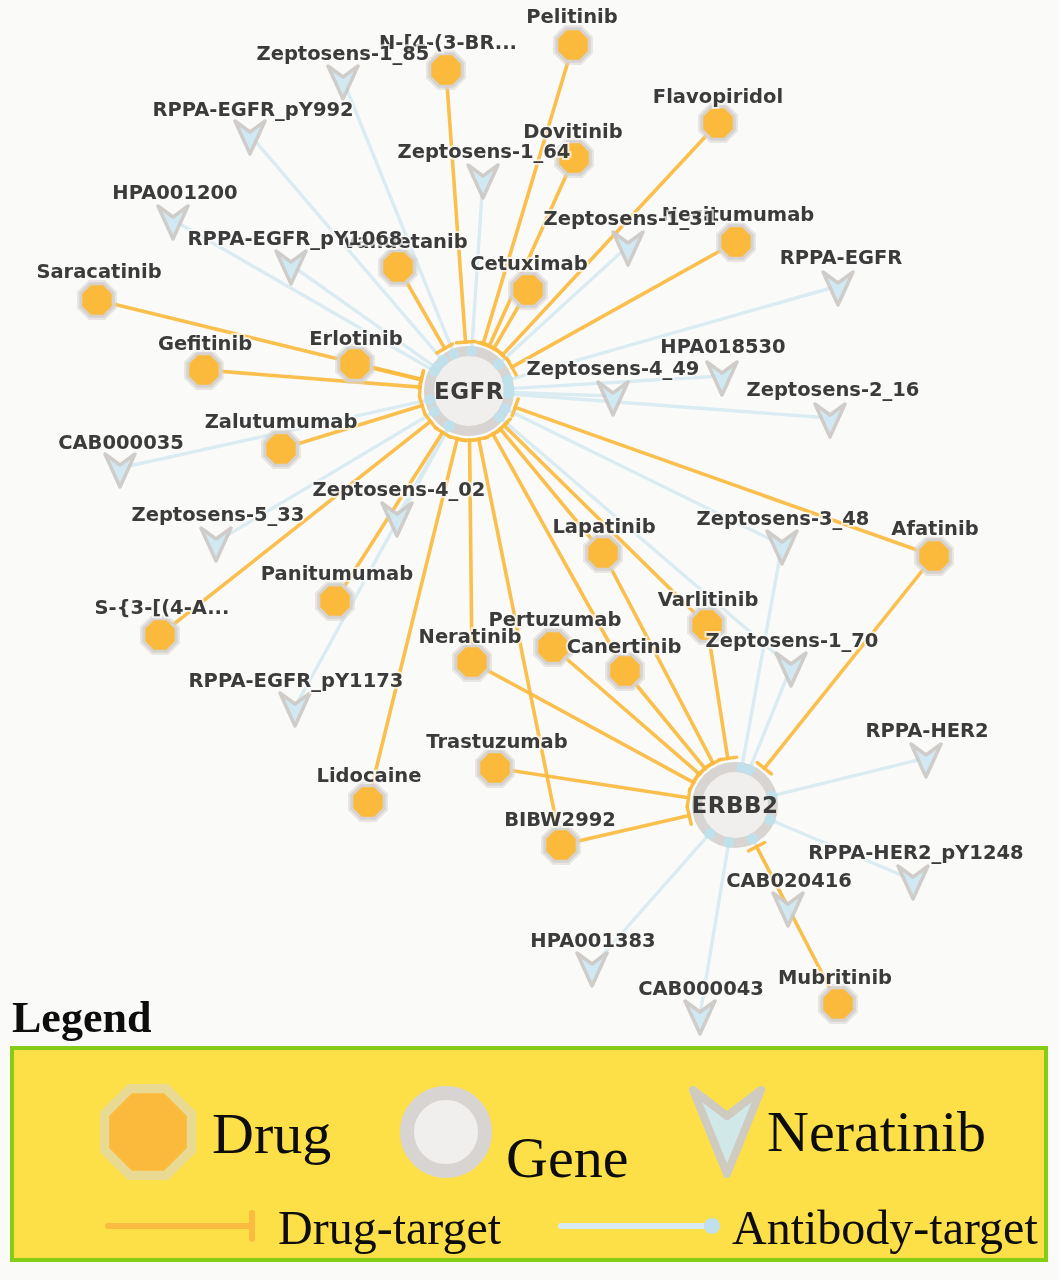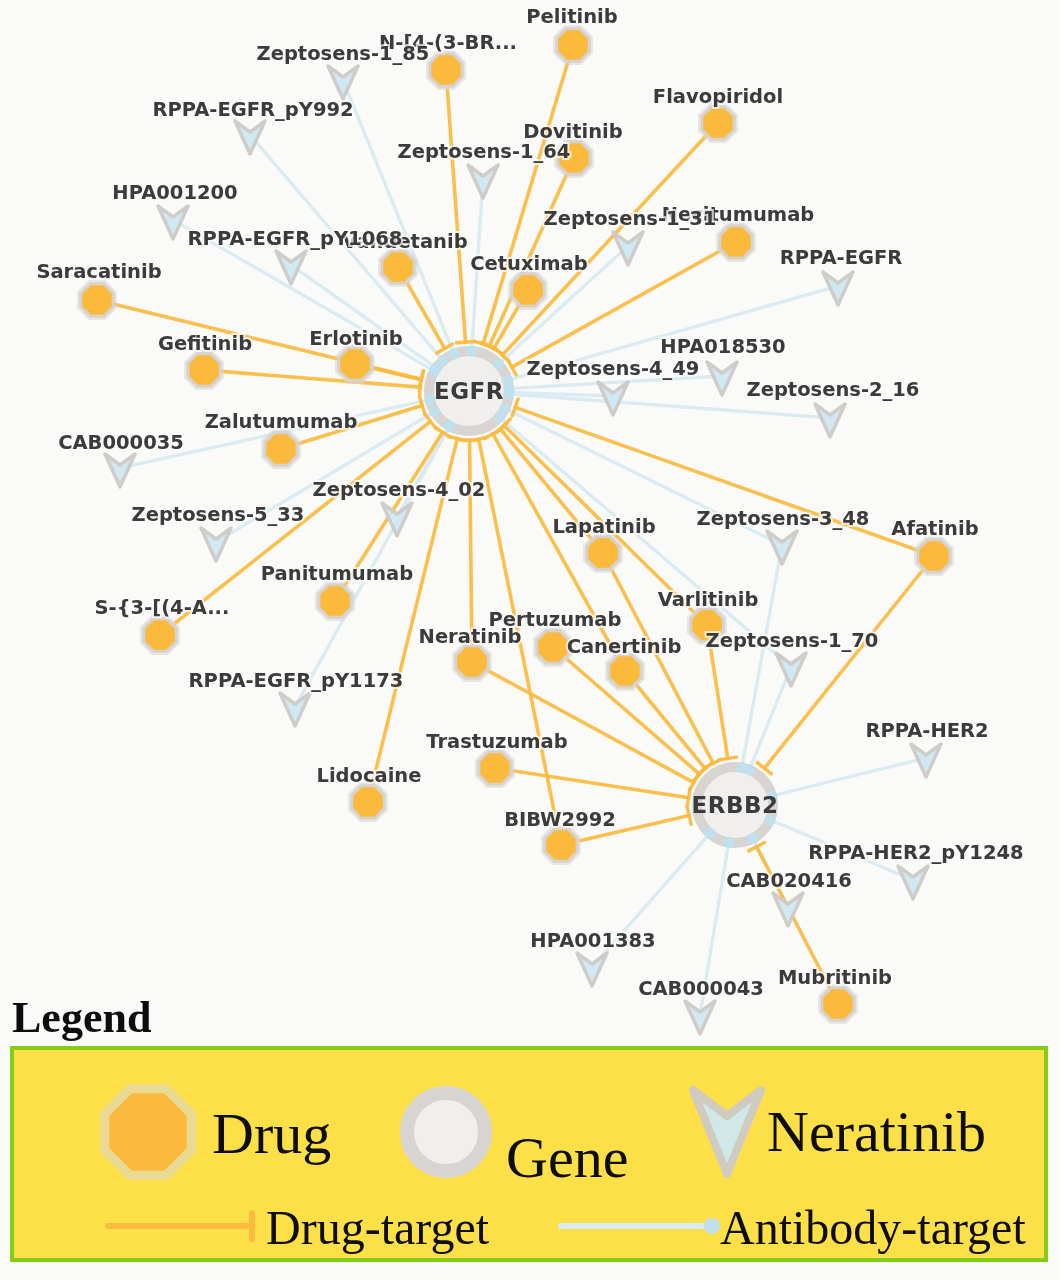--- a/index.html
+++ b/index.html
@@ -6,21 +6,21 @@
   body{font-family:"DejaVu Sans","Liberation Sans",sans-serif;}
   .stage{position:relative;width:1059px;height:1280px;overflow:hidden;}
   .netsvg{position:absolute;left:0;top:0;}
   .legend-title{position:absolute;left:12px;top:992px;font-family:"Liberation Serif","DejaVu Serif",serif;
     font-weight:bold;font-size:44px;color:#0d0d0d;}
   .legend-box{position:absolute;left:10px;top:1046px;width:1030px;height:208px;
     border:4px solid #84cc16;background:#fde047;}
   .legend-item-label{position:absolute;font-family:"Liberation Serif","DejaVu Serif",serif;
     font-size:58px;color:#0d0d0d;line-height:1;}
   .legend-edge-label{position:absolute;font-family:"Liberation Serif","DejaVu Serif",serif;
-    font-size:48px;color:#0d0d0d;line-height:1;}
+    font-size:48px;color:#0d0d0d;line-height:1;margin-left:12px;}
   .legend-icon{position:absolute;}
   text{font-family:"DejaVu Sans","Liberation Sans",sans-serif;}
 </style>
 </head>
 <body>
 
 <div class="stage" style="background: rgb(250, 250, 248);">
 
   <svg class="netsvg" id="network" width="1059" height="1280" viewBox="0 0 1059 1280">
       <g>

